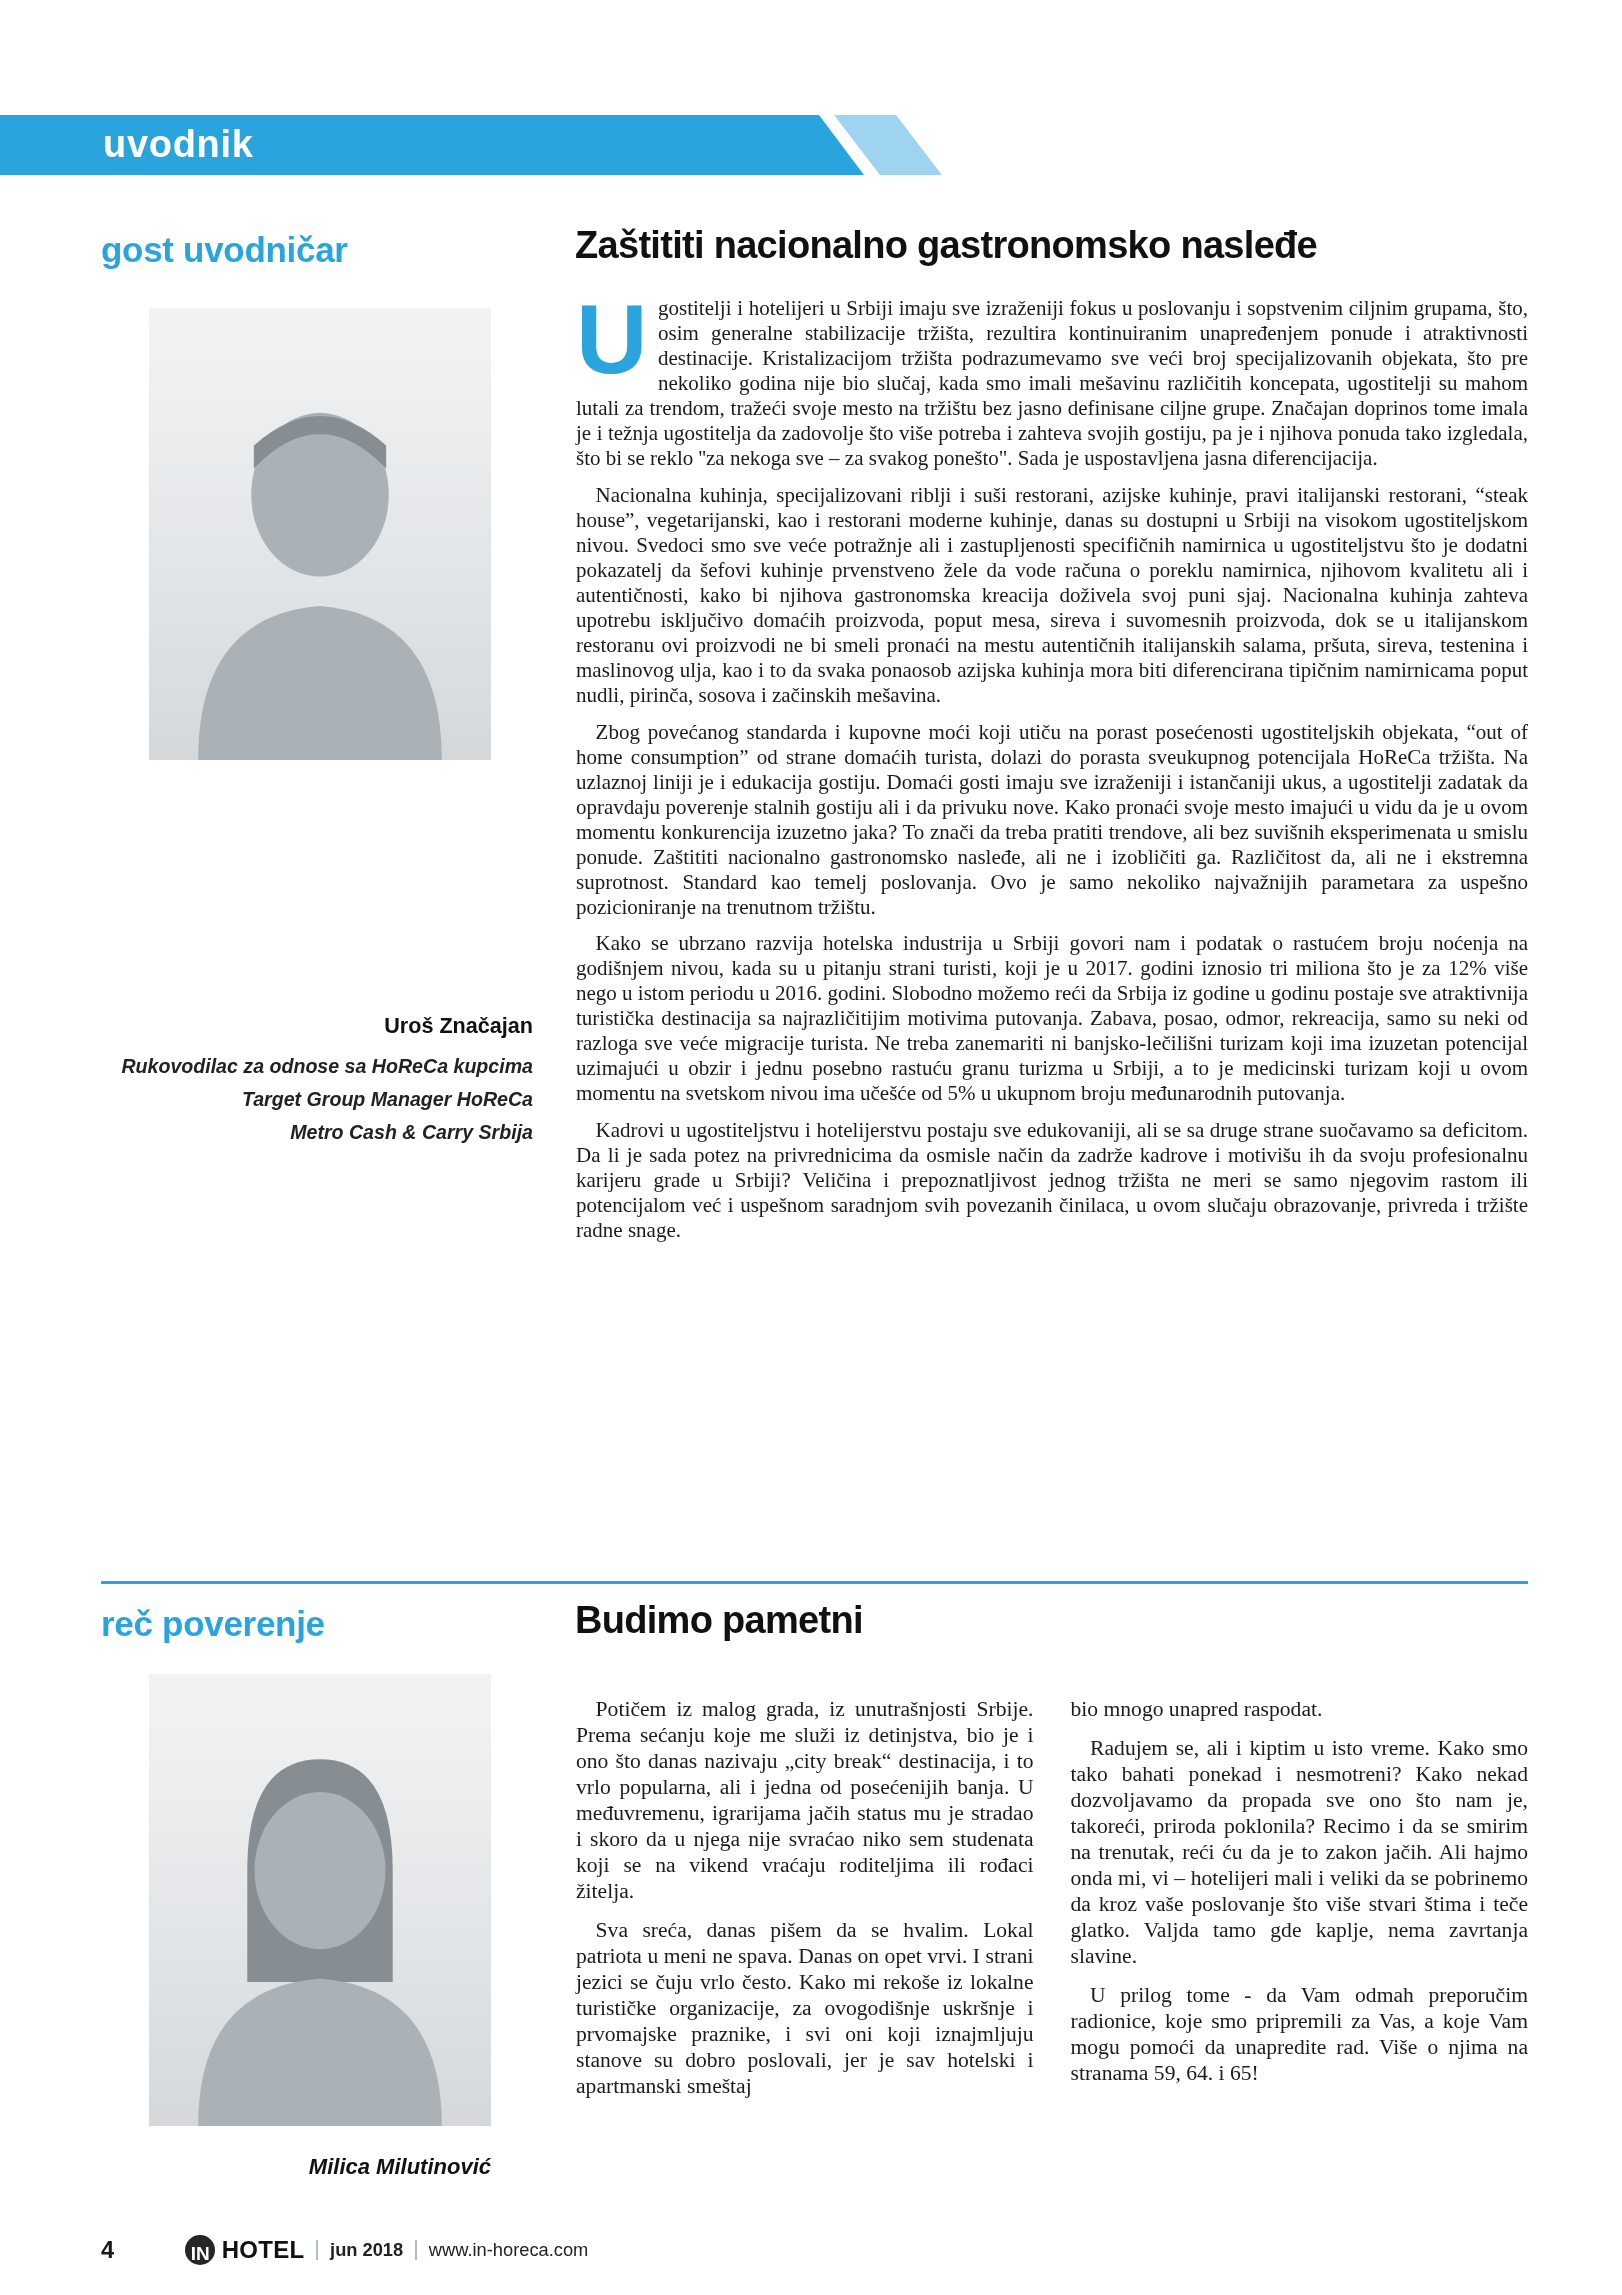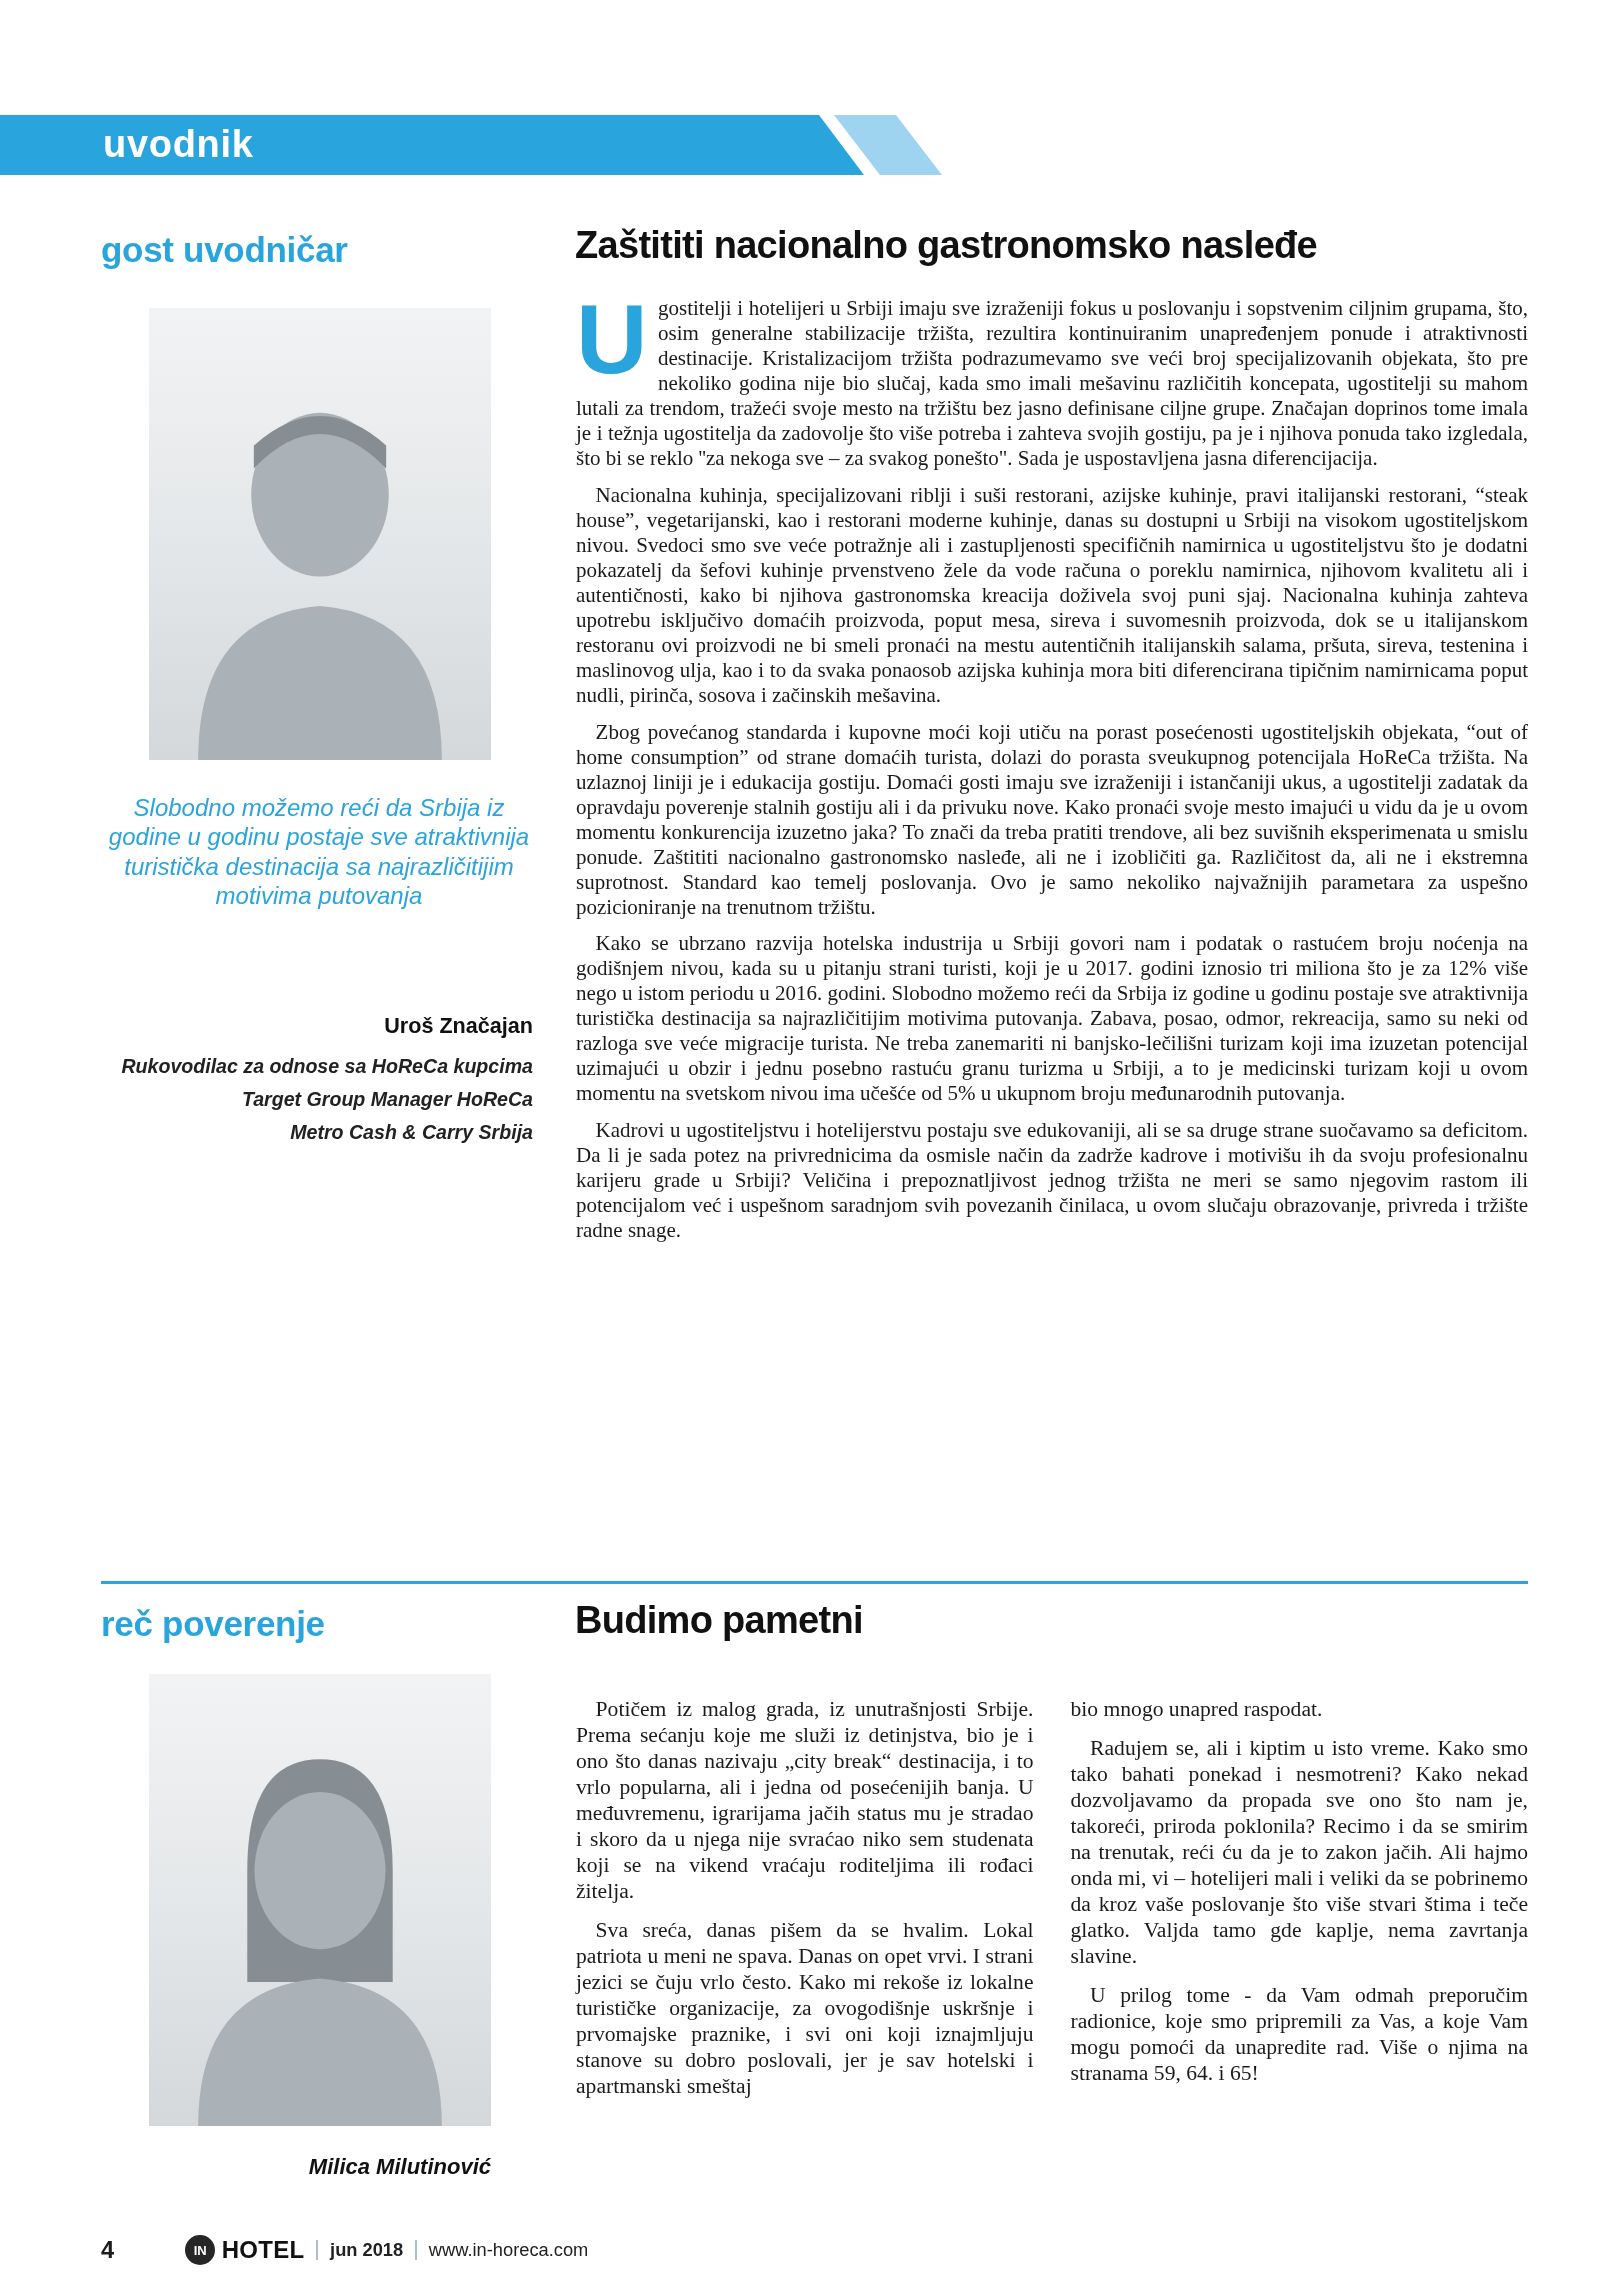--- a/index.html
+++ b/index.html
@@ -62,21 +62,21 @@
   .col { flex:1; }
   .col p { font-size:21.6px; line-height:26px; text-align:justify; margin-bottom:13px; }
   .col p.indent { text-indent:19.6px; }
 
   
   .footer { position:absolute; left:101px; top:2233px; width:1427px; height:34px;
            display:flex; align-items:center; font-family:"Liberation Sans", sans-serif; }
   .page-num { font-weight:bold; font-size:23.6px; margin-right:71px; }
   .logo { display:flex; align-items:center; gap:6.5px; }
   .logo-circle { width:30px; height:30px; border-radius:50%; background:#262626; color:#fff;
-           display:flex; align-items:center; justify-content:center; font-weight:bold; font-size:13px; }
+           display:flex; align-items:flex-end; justify-content:center; font-weight:bold; font-size:19px; }
   .logo-text { font-weight:bold; font-size:24px; letter-spacing:0.3px; color:#111; }
   .fsep { width:2px; height:19.6px; background:#aebfc8; margin:0 11.8px; }
   .issue-date { font-weight:bold; font-size:18.3px; color:#222; }
   .site { font-size:18.3px; color:#222; }
 </style>
 </head>
 <body>
 
 <div class="page">
 
@@ -90,21 +90,20 @@
   <h1 class="article-title title-1">Zaštititi nacionalno gastronomsko nasleđe</h1>
 
   <div class="photo photo-1">
     <svg viewBox="0 0 522 690" aria-hidden="true">
       <ellipse cx="261" cy="285" rx="105" ry="125" fill="#aab1b7"></ellipse>
       <path d="M75 690 Q75 470 261 455 Q447 470 447 690 Z" fill="#aab1b7"></path>
       <path d="M160 245 Q261 140 362 245 L362 210 Q261 120 160 210 Z" fill="#868d93"></path>
     </svg>
   </div>
 
-  <div class="pull-quote">Slobodno možemo reći da Srbija iz godine u godinu postaje sve atraktivnija turistička destinacija sa najrazličitijim motivima putovanja</div>
 
   <div class="author-block">
     <div class="author-name">Uroš Značajan</div>
     <div class="author-role">Rukovodilac za odnose sa HoReCa kupcima</div>
     <div class="author-role">Target Group Manager HoReCa</div>
     <div class="author-role">Metro Cash &amp; Carry Srbija</div>
   </div>
 
   <div class="article-body">
     <p class="lead"><span class="dropcap">U</span><span>gostitelji i hotelijeri u Srbiji imaju sve izraženiji fokus u poslovanju i sopstvenim ciljnim grupama, što, osim generalne stabilizacije tržišta, rezultira kontinuiranim unapređenjem ponude i atraktivnosti destinacije. Kristalizacijom tržišta podrazumevamo sve veći broj specijalizovanih objekata, što pre nekoliko godina nije bio slučaj, kada smo imali mešavinu različitih koncepata, ugostitelji su mahom lutali za trendom, tražeći svoje mesto na tržištu bez jasno definisane ciljne grupe. Značajan doprinos tome imala je i težnja ugostitelja da zadovolje što više potreba i zahteva svojih gostiju, pa je i njihova ponuda tako izgledala, što bi se reklo ''za nekoga sve – za svakog ponešto". Sada je uspostavljena jasna diferencijacija.</span></p>

